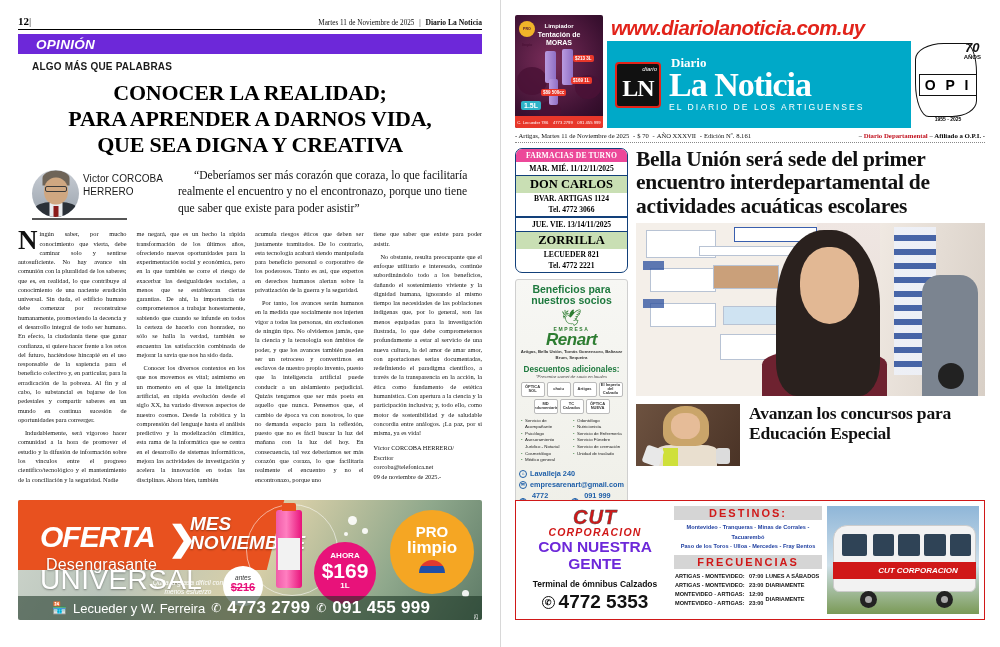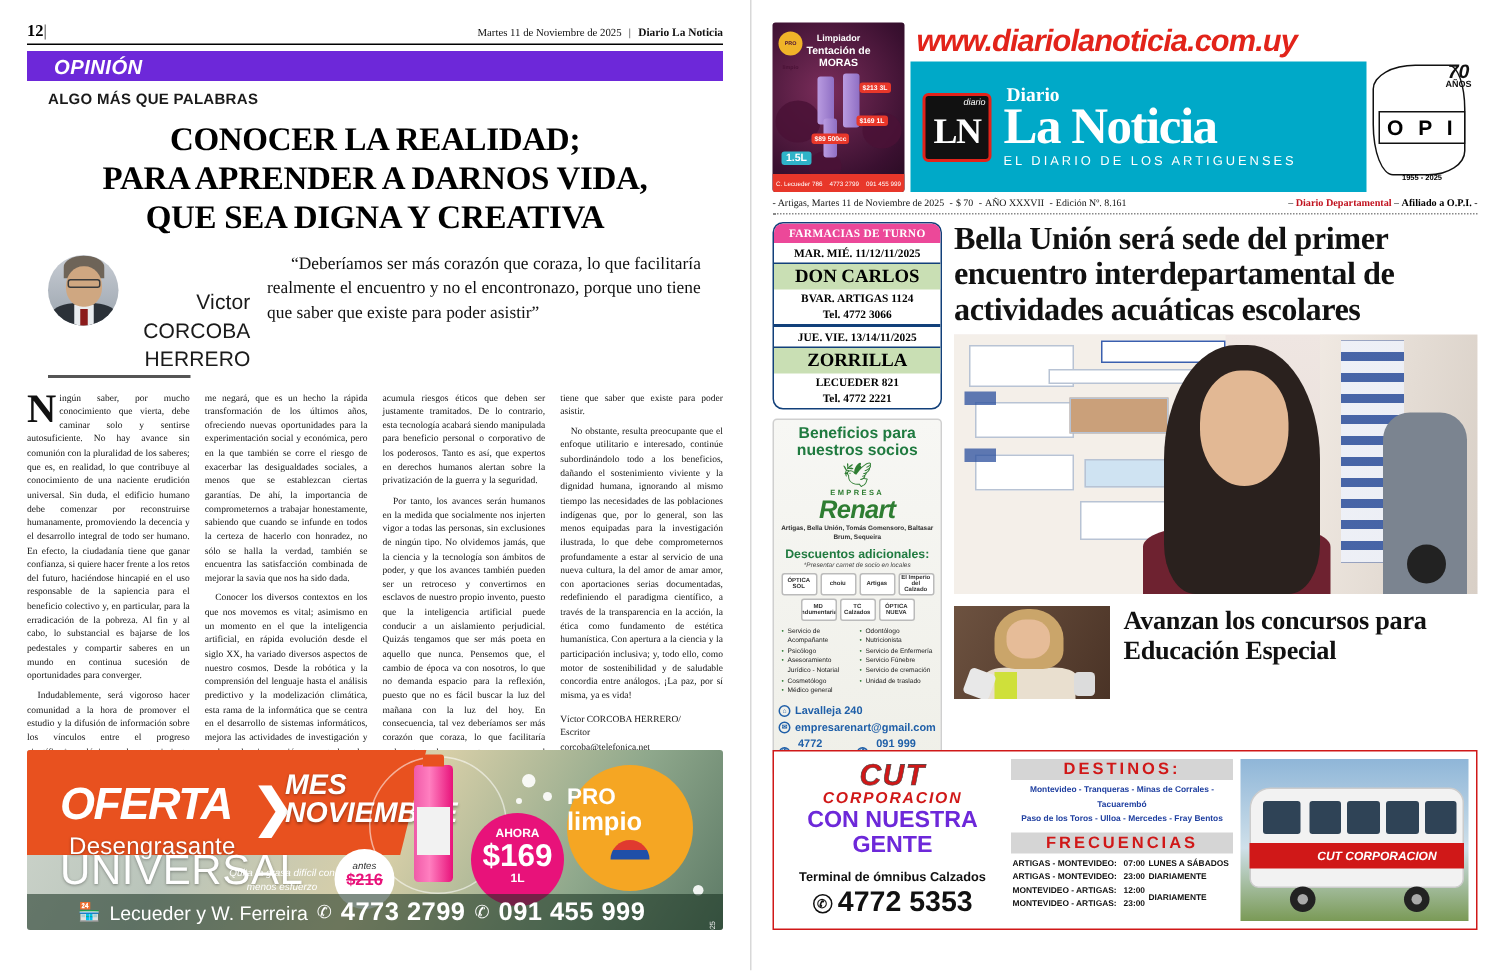--- a/index.html
+++ b/index.html
@@ -44,22 +44,22 @@
   .author-photo .hair { position:absolute; left:50%; top:18%; transform:translate(-50%,-50%);
       width:27px; height:15px; border-radius:50% 50% 0 0; background:#6e6458; }
   .author-photo .suit { position:absolute; left:50%; bottom:-2px; transform:translateX(-50%);
       width:42px; height:17px; background:#2b3138; border-radius:40% 40% 0 0; }
   .author-photo .shirt { position:absolute; left:50%; bottom:-2px; transform:translateX(-50%);
       width:13px; height:16px; background:#e9ecef; }
   .author-photo .tie { position:absolute; left:50%; bottom:-2px; transform:translateX(-50%);
       width:5px; height:13px; background:#8b1b1b; }
   .author-photo .glasses { position:absolute; left:50%; top:40%; transform:translate(-50%,-50%);
       width:22px; height:6px; border:1px solid #3a3a3a; border-radius:2px; }
-  .author-name { font-size: 14px; line-height: 1.35; color:#1a1a1a; text-align:right;
-      width: 84px; margin-left: 4px; margin-top: 24px; letter-spacing:.1px; }
+  .author-name { font-size: 10px; line-height: 1.35; color:#1a1a1a; text-align:left;
+      width: 84px; margin-left: 4px; margin-top: 4px; letter-spacing:.1px; }
   .author-rule { position:absolute; left: 14px; bottom: -3px; width: 95px; height: 1.6px; background:#555; }
 
   .pullquote { flex: 1; font-family: "Liberation Serif", serif; font-size: 11.6px;
       line-height: 1.42; color: #111; padding-right: 2px; text-indent: 16px; }
 
   .cols { display: flex; gap: 10px; margin-top: 12px; }
   .col { width: 110px; font-family: "Liberation Serif", serif; font-size: 6.35px;
       line-height: 1.465; text-align: justify; color: #111; hyphens: auto; }
   .col p { margin-bottom: 4px; text-indent: 7px; }
   .col p.noind { text-indent: 0; }
@@ -94,22 +94,22 @@
   .of-bottle { position:absolute; left:258px; top:10px; width:26px; height:78px;
       background: linear-gradient(90deg,#f05aa8,#ff7fc0 40%,#e8127a); border-radius:3px; }
   .of-bottle .cap { position:absolute; left:6px; top:-7px; width:14px; height:8px; background:#e8511f; border-radius:2px 2px 0 0; }
   .of-bottle .lbl { position:absolute; left:2px; top:28px; width:22px; height:32px; background:#f2f2f2; }
   .of-circ { position:absolute; left:228px; top:4px; width:92px; height:92px; border:1px solid rgba(255,255,255,.55); border-radius:50%; }
   .of-ahora { position:absolute; left:296px; top:42px; width:62px; height:62px; border-radius:50%;
       background:#e8127a; color:#fff; text-align:center; }
   .of-ahora .t1 { font-size:8px; font-weight:bold; margin-top:9px; }
   .of-ahora .t2 { font-size:21px; font-weight:bold; line-height:1.0; }
   .of-ahora .t3 { font-size:8px; font-weight:bold; }
-  .of-pro { position:absolute; left:360px; top:10px; width:84px; height:84px; border-radius:50%;
-      background:#f5a623; color:#fff; text-align:left; }
+  .of-pro { position:absolute; left:372px; top:10px; width:84px; height:84px; border-radius:50%;
+      background:#f5a623; color:#fff; text-align:center; }
   .of-pro .p1 { font-size:15px; font-weight:bold; margin-top:14px; line-height:1.0; }
   .of-pro .p2 { font-size:17px; font-weight:bold; line-height:1.0; }
   .of-pro .swirl { width:26px; height:13px; margin:4px auto 0;
       background: linear-gradient(#e03a2f 50%, #1f4fa8 50%); border-radius:13px 13px 0 0; }
   .of-dot { position:absolute; border-radius:50%; background:#fff; opacity:.9; }
   .of-footer { position:absolute; left:0; bottom:0; width:100%; height:24px;
       background: rgba(20,45,30,.55); display:flex; align-items:center; gap:6px; padding-left:34px; }
   .of-footer .txt { color:#fff; font-size:13px; }
   .of-footer .ph { color:#fff; font-size:17px; font-weight:bold; letter-spacing:.3px; }
   .of-footer .ic { color:#fff; font-size:12px; }

